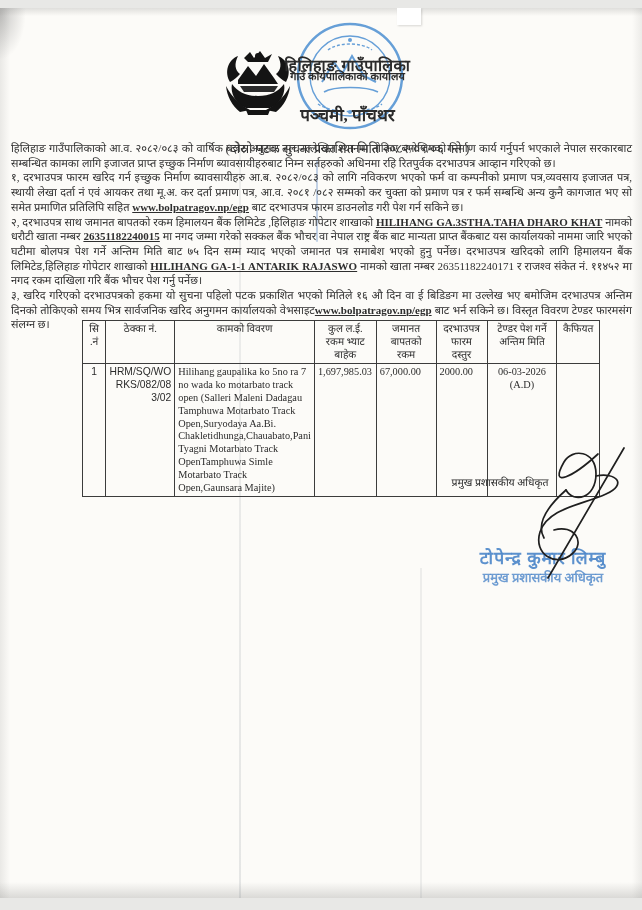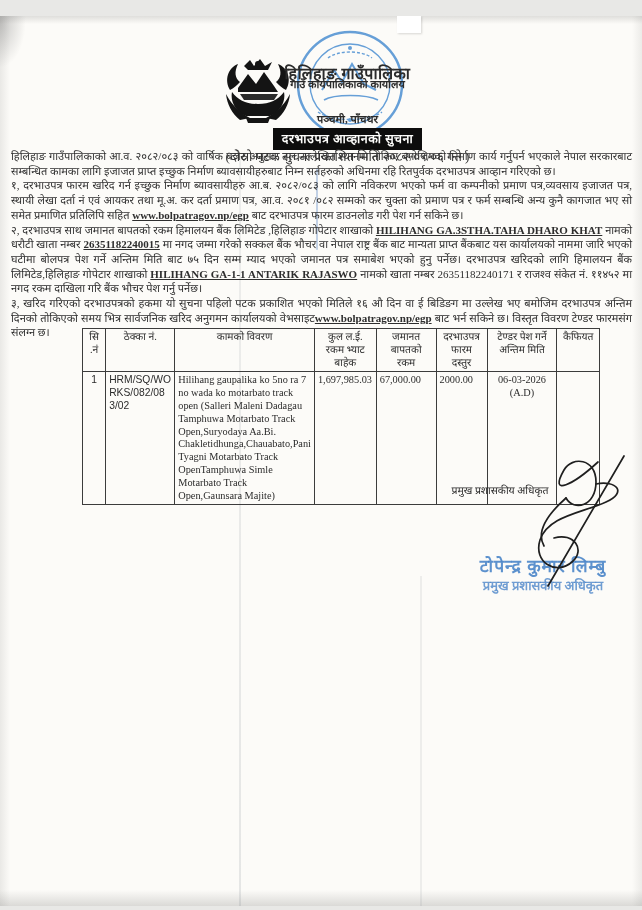--- a/index.html
+++ b/index.html
@@ -1,18 +1,18 @@
 <!DOCTYPE html>
 <html><head>
 <meta charset="utf-8">
 <style>
   * { margin:0; padding:0; box-sizing:border-box; }
   html,body { background:#e8e8e6; }
   .paper {
-    position:relative; width:642px; height:890px; margin:16px auto;
+    position:relative; width:642px; height:890px; margin:8px auto;
     background:#fcfbf8;
     font-family:"Liberation Serif","DejaVu Serif",serif;
     color:#2b2b2b; overflow:hidden;
   }
   
   .edge-top    { position:absolute; left:0; top:0; width:100%; height:8px;
                  background:linear-gradient(180deg, rgba(120,120,118,.22), rgba(120,120,118,0)); }
   .edge-bottom { position:absolute; left:0; bottom:0; width:100%; height:16px;
                  background:linear-gradient(0deg, rgba(130,130,128,.28), rgba(130,130,128,0)); }
   .edge-left   { position:absolute; left:0; top:0; width:10px; height:100%;
@@ -28,39 +28,39 @@
   .fold-v2 { position:absolute; left:420px; top:560px; width:2px; height:350px;
              background:rgba(110,120,130,.10); }
   .ink-bleed { position:absolute; left:316px; top:152px; width:2px; height:82px;
              background:rgba(70,120,190,.32); border-radius:2px; }
   
   .emblem { position:absolute; left:220px; top:38px; width:76px; height:72px; }
   .stamp-top { position:absolute; left:294px; top:12px; width:112px; height:112px; opacity:.78; }
   .hdr { position:absolute; left:165px; width:365px; text-align:center; z-index:2; }
   .org1 { top:46px;  font-size:16px; font-weight:bold; letter-spacing:.5px; }
   .org2 { top:60px;  font-size:11px; font-weight:bold; }
-  .org3 { top:95px;  font-size:11px; font-weight:bold; }
+  .org3 { top:95px;  font-size:17px; font-weight:bold; }
   .banner-wrap { position:absolute; left:165px; top:112px; width:365px; text-align:center; z-index:2; }
   .banner { display:inline-block; background:#0d0d0d; color:#fdfdfb; font-size:12.5px; font-weight:bold;
             padding:2px 9px 3px; letter-spacing:.5px; }
   .publine { top:131px; font-size:13px; z-index:2; color:#333; }
   
   .bodytext { position:absolute; left:11px; top:133px; width:621px; z-index:1; }
   .bodytext p { font-size:11px; line-height:14.7px; text-align:justify; color:#2e2e2e; }
   .bodytext .b { font-weight:bold; font-family:"Liberation Serif","DejaVu Serif",serif;text-decoration:underline; }
   
   table.tender { position:absolute; left:82px; top:312px; width:518px; border-collapse:collapse; z-index:2; }
   table.tender th, table.tender td { border:1px solid #3c3c3c; vertical-align:top;
         font-size:10.3px; line-height:12.8px; padding:2px 3px; font-weight:normal; }
   table.tender th { text-align:center; height:40px; }
   table.tender td { height:113px; }
   .c0{width:25px} .c1{width:80px} .c2{width:111px} .c3{width:62px}
   .c4{width:63px} .c5{width:53px} .c6{width:80px} .c7{width:44px}
   td.cell-sn { text-align:center; font-family:"Liberation Sans","DejaVu Sans",sans-serif; }
-  td.cell-contract { font-family:"Liberation Sans","DejaVu Sans",sans-serif; font-size:10.2px; word-break:break-all; }
+  td.cell-contract { font-family:"Liberation Sans","DejaVu Sans",sans-serif; font-size:10.2px; word-break:break-all;text-align:right; }
   td.cell-desc { font-size:10.4px; }
   td.cell-num { text-align:left; }
   td.cell-date { text-align:center; }
   
   .sig-label { position:absolute; left:400px; top:467px; width:200px; text-align:center;
                font-size:10.5px; z-index:2; }
   .signature { position:absolute; left:478px; top:438px; width:168px; height:138px; z-index:3; }
   .stamp-name  { position:absolute; left:438px; top:537px; width:210px; text-align:center;
                  font-size:17.5px; font-weight:bold; color:rgba(64,126,198,.85); z-index:2; letter-spacing:1px; }
   .stamp-title { position:absolute; left:438px; top:560px; width:210px; text-align:center;
@@ -108,23 +108,20 @@
     </g>
     <g fill="#3d86cf">
       <circle cx="56" cy="20" r="2"></circle>
         <circle cx="56" cy="92" r="2"></circle>
     </g>
   </svg>
 
   <div class="hdr abs org1">हिलिहाङ गाउँपालिका</div>
   <div class="hdr abs org2">गाउँ कार्यपालिकाको कार्यालय</div>
   <div class="hdr abs org3">पञ्चमी, पाँचथर</div>
-  <div class="banner-wrap">
-    <span class="banner">दरभाउपत्र आव्हानको सुचना</span>
-  </div>
   <div class="hdr abs publine">(दोस्रो पटक सुचना प्रकाशित मिति २०८२/०९/०६ गते )</div>
 
   <div class="bodytext" id="paragraphs">
       <p><span>हिलिहाङ गाउँपालिकाको आ.व. २०८२/०८३ को वार्षिक बजेट अनुसार तल उल्लेखित स्थानमा तोकिए बमोजिमको निर्माण कार्य गर्नुपर्न भएकाले नेपाल सरकारबाट सम्बन्धित कामका लागि इजाजत प्राप्त इच्छुक निर्माण ब्यावसायीहरुबाट निम्न सर्तहरुको अधिनमा रहि रितपुर्वक दरभाउपत्र आव्हान गरिएको छ।</span></p>
       <p><span>१, दरभाउपत्र फारम खरिद गर्न इच्छुक निर्माण ब्यावसायीहरु आ.ब. २०८२/०८३ को लागि नविकरण भएको फर्म वा कम्पनीको प्रमाण पत्र,व्यवसाय इजाजत पत्र, स्थायी लेखा दर्ता नं एवं आयकर तथा मू.अ. कर दर्ता प्रमाण पत्र, आ.व. २०८१ /०८२ सम्मको कर चुक्ता को प्रमाण पत्र र फर्म सम्बन्धि अन्य कुनै कागजात भए सो समेत प्रमाणित प्रतिलिपि सहित </span><span class="b">www.bolpatragov.np/egp</span><span> बाट दरभाउपत्र फारम डाउनलोड गरी पेश गर्न सकिने छ।</span></p>
       <p><span>२, दरभाउपत्र साथ जमानत बापतको रकम हिमालयन बैंक लिमिटेड ,हिलिहाङ गोपेटार शाखाको </span><span class="b">HILIHANG GA.3STHA.TAHA DHARO KHAT</span><span> नामको धरौटी खाता नम्बर </span><span class="b">26351182240015</span><span> मा नगद जम्मा गरेको सक्कल बैंक भौचर वा नेपाल राष्ट्र बैंक बाट मान्यता प्राप्त बैंकबाट यस कार्यालयको नाममा जारि भएको घटीमा बोलपत्र पेश गर्ने अन्तिम मिति बाट ७५ दिन सम्म म्याद भएको जमानत पत्र समाबेश भएको हुनु पर्नेछ। दरभाउपत्र खरिदको लागि हिमालयन बैंक लिमिटेड,हिलिहाङ गोपेटार शाखाको </span><span class="b">HILIHANG GA-1-1 ANTARIK RAJASWO</span><span> नामको खाता नम्बर 26351182240171 र राजश्व संकेत नं. ११४५२ मा नगद रकम दाखिला गरि बैंक भौचर पेश गर्नु पर्नेछ।</span></p>
       <p><span>३, खरिद गरिएको दरभाउपत्रको हकमा यो सुचना पहिलो पटक प्रकाशित भएको मितिले १६ औ दिन वा ई बिडिङग मा उल्लेख भए बमोजिम दरभाउपत्र अन्तिम दिनको तोकिएको समय भित्र सार्वजनिक खरिद अनुगमन कार्यालयको वेभसाइट</span><span class="b">www.bolpatragov.np/egp</span><span> बाट भर्न सकिने छ। विस्तृत विवरण टेण्डर फारमसंग संलग्न छ।</span></p>
     </div>
 
   <table class="tender">

